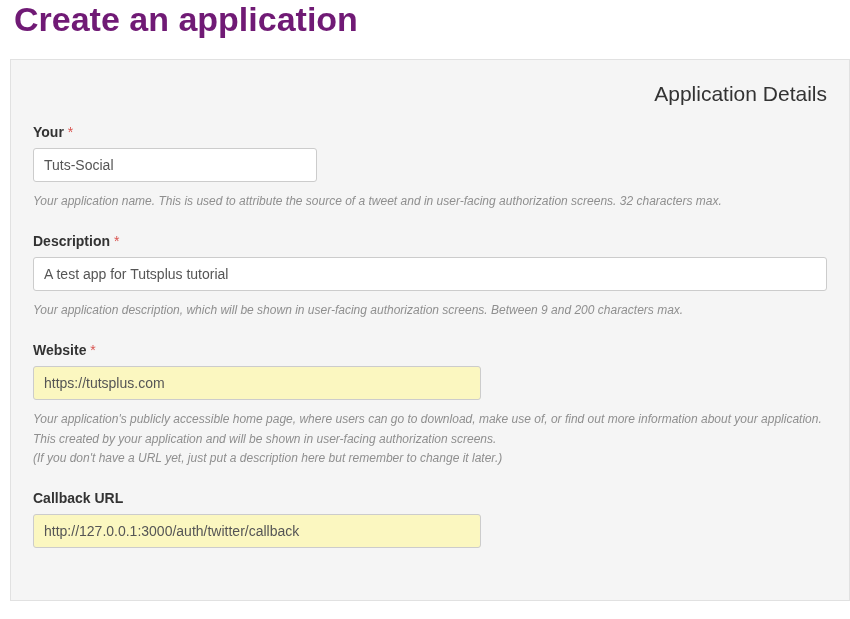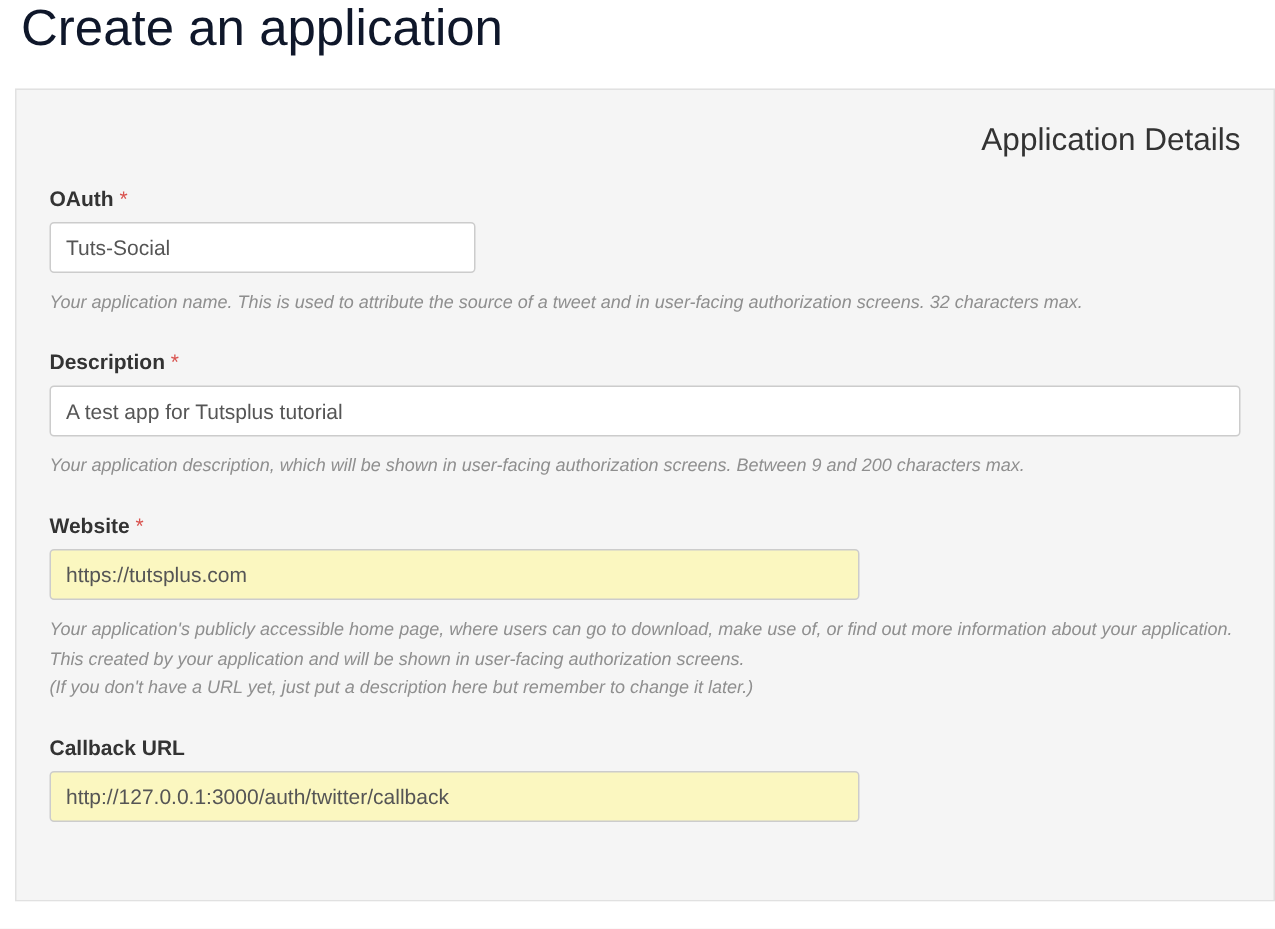--- a/index.html
+++ b/index.html
@@ -8,22 +8,22 @@
       padding: 0;
     }
     body {
       font-family: "Helvetica Neue", Helvetica, Arial, sans-serif;
       color: #333;
       background: #fff;
       width: 850px;
     }
     .page-title {
       font-size: 34px;
-      font-weight: 400;
-      color: #0f172a;
+      font-weight: 700;
+      color: #701a75;
       padding: 0 0 20px 14px;
     }
     .panel {
       background: #f5f5f5;
       border: 1px solid #e1e1e1;
       margin-left: 10px;
       padding: 22px 22px 30px 22px;
     }
     .panel-title {
       font-size: 21px;
@@ -57,21 +57,21 @@
       border: 1px solid #ccc;
       border-radius: 3px;
     }
     .input-narrow {
       width: 284px;
     }
     .input-wide {
       width: 100%;
     }
     .input-mid {
-      width: 540px;
+      width: 448px;
     }
     .input-yellow {
       background: #fbf7c0;
     }
     .help {
       font-size: 12px;
       font-style: italic;
       color: #8f8f8f;
       margin-top: 10px;
       line-height: 1.6;
@@ -84,21 +84,21 @@
 </head>
 <body>
 
 <h1 class="page-title">Create an application</h1>
 
 <div class="panel">
   <h2 class="panel-title">Application Details</h2>
 
   <div class="form-group">
     <label class="label">
-      <span>OAuth</span>
+      <span>Your</span>
       <span class="required">*</span>
     </label>
     <input type="text" class="input input-narrow" value="Tuts-Social" style="">
     <div class="help">Your application name. This is used to attribute the source of a tweet and in user-facing authorization screens. 32 characters max.</div>
   </div>
 
   <div class="form-group">
     <label class="label">
       <span>Description</span>
       <span class="required">*</span>

